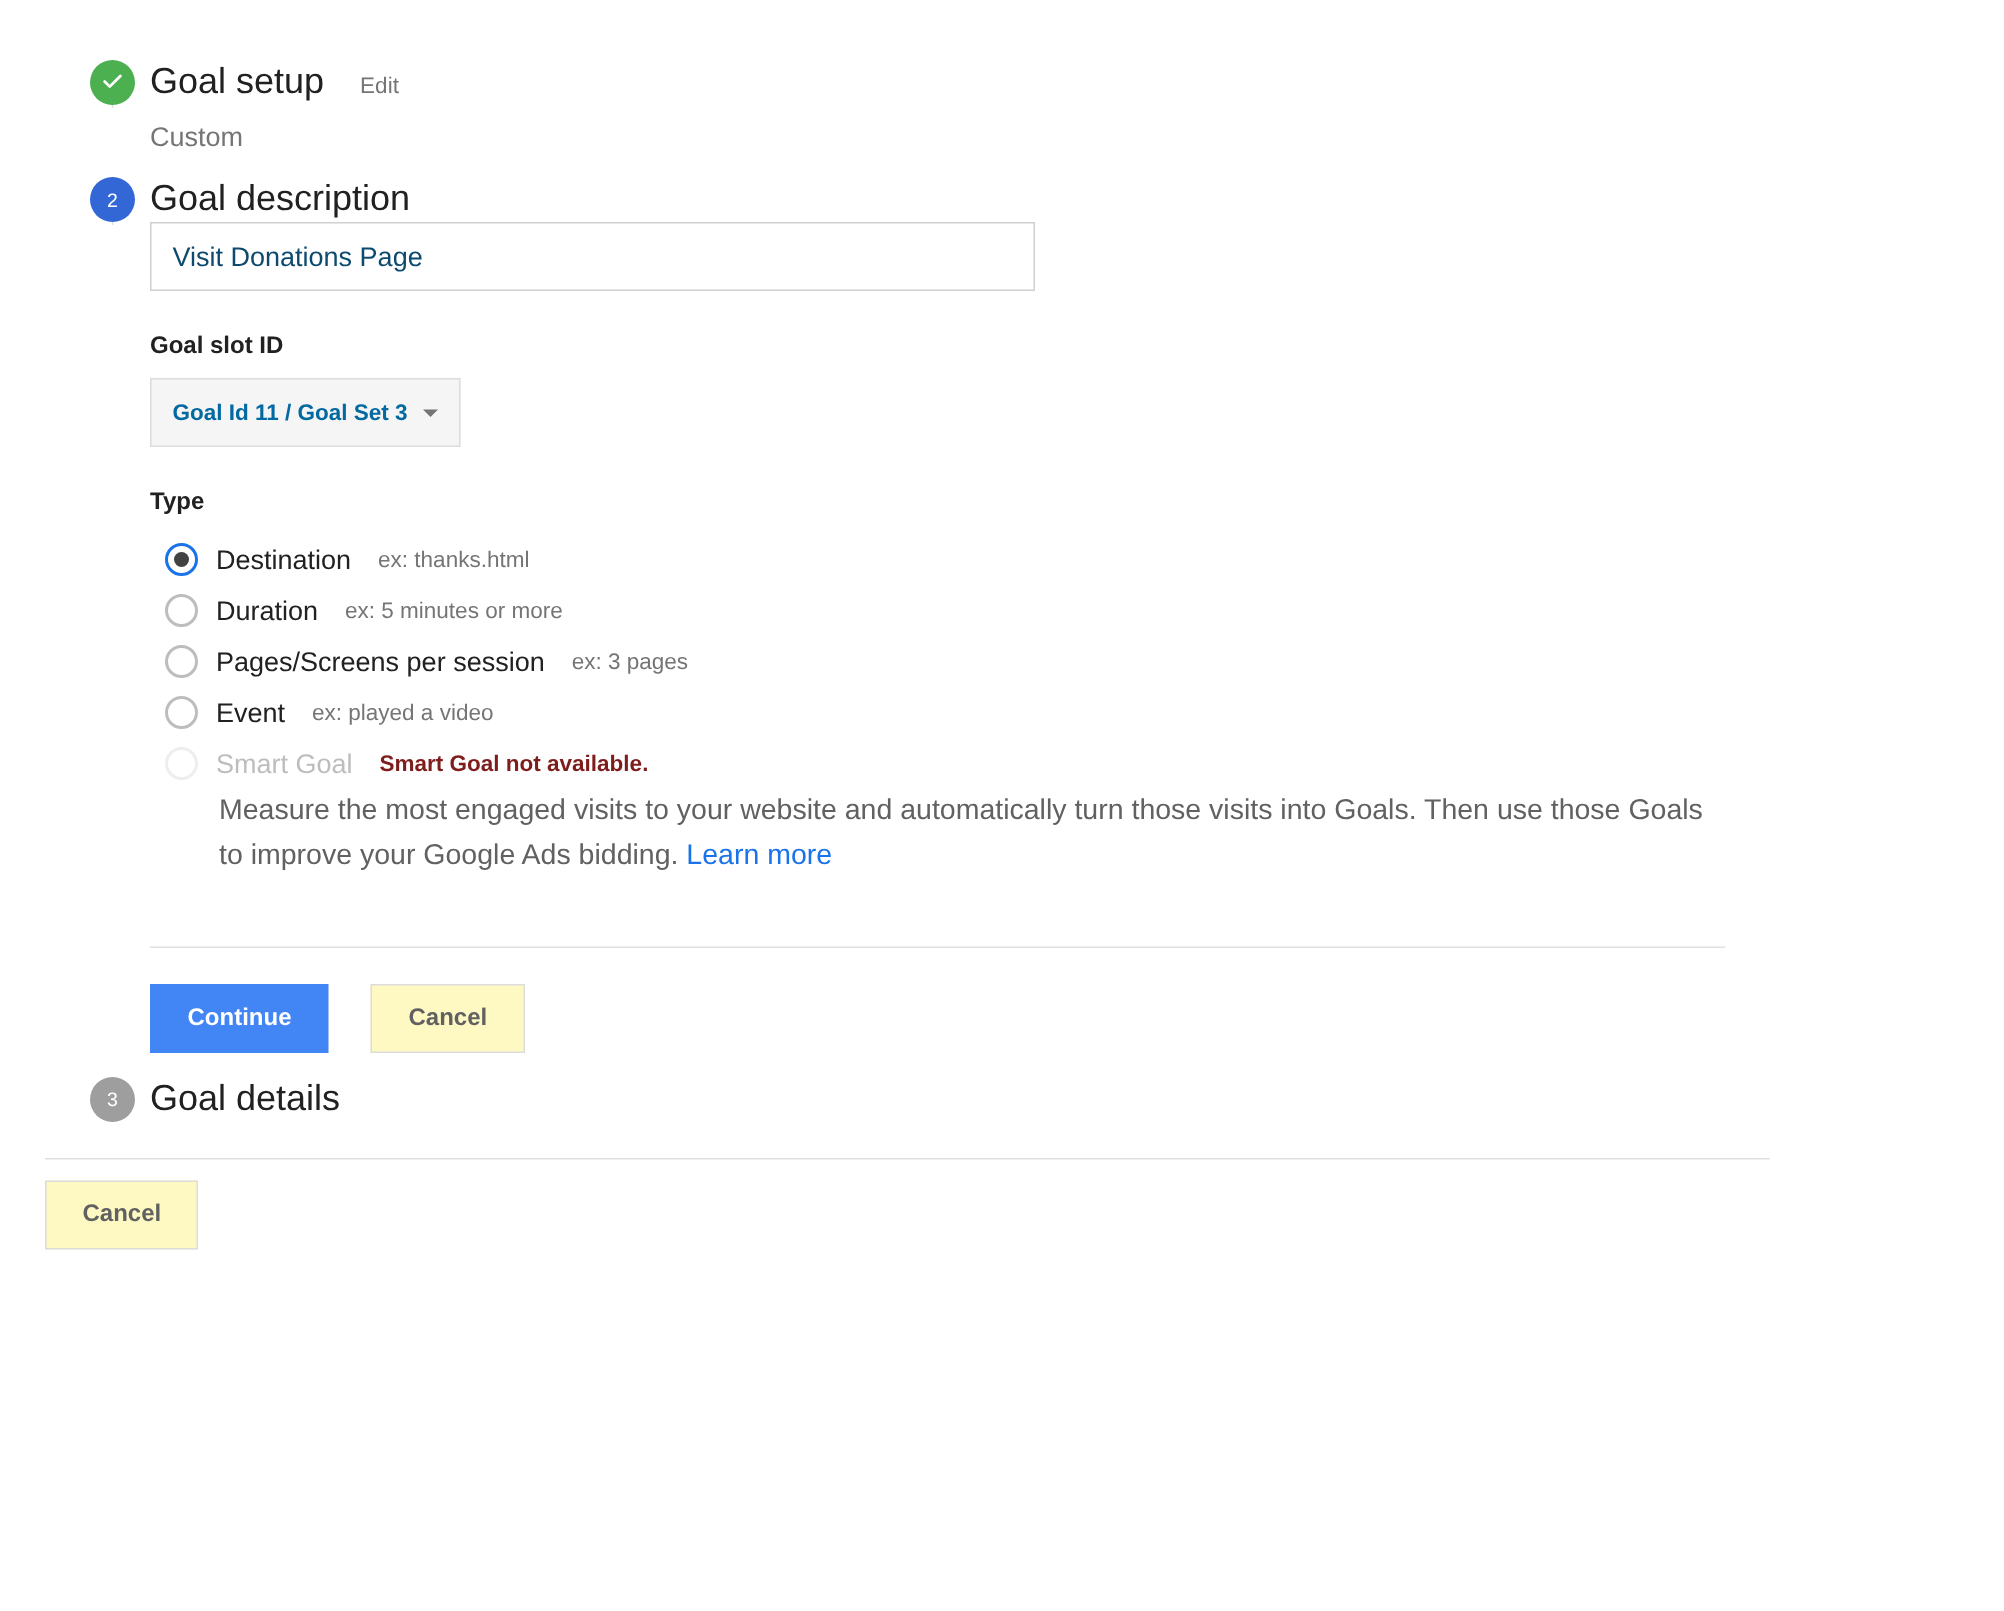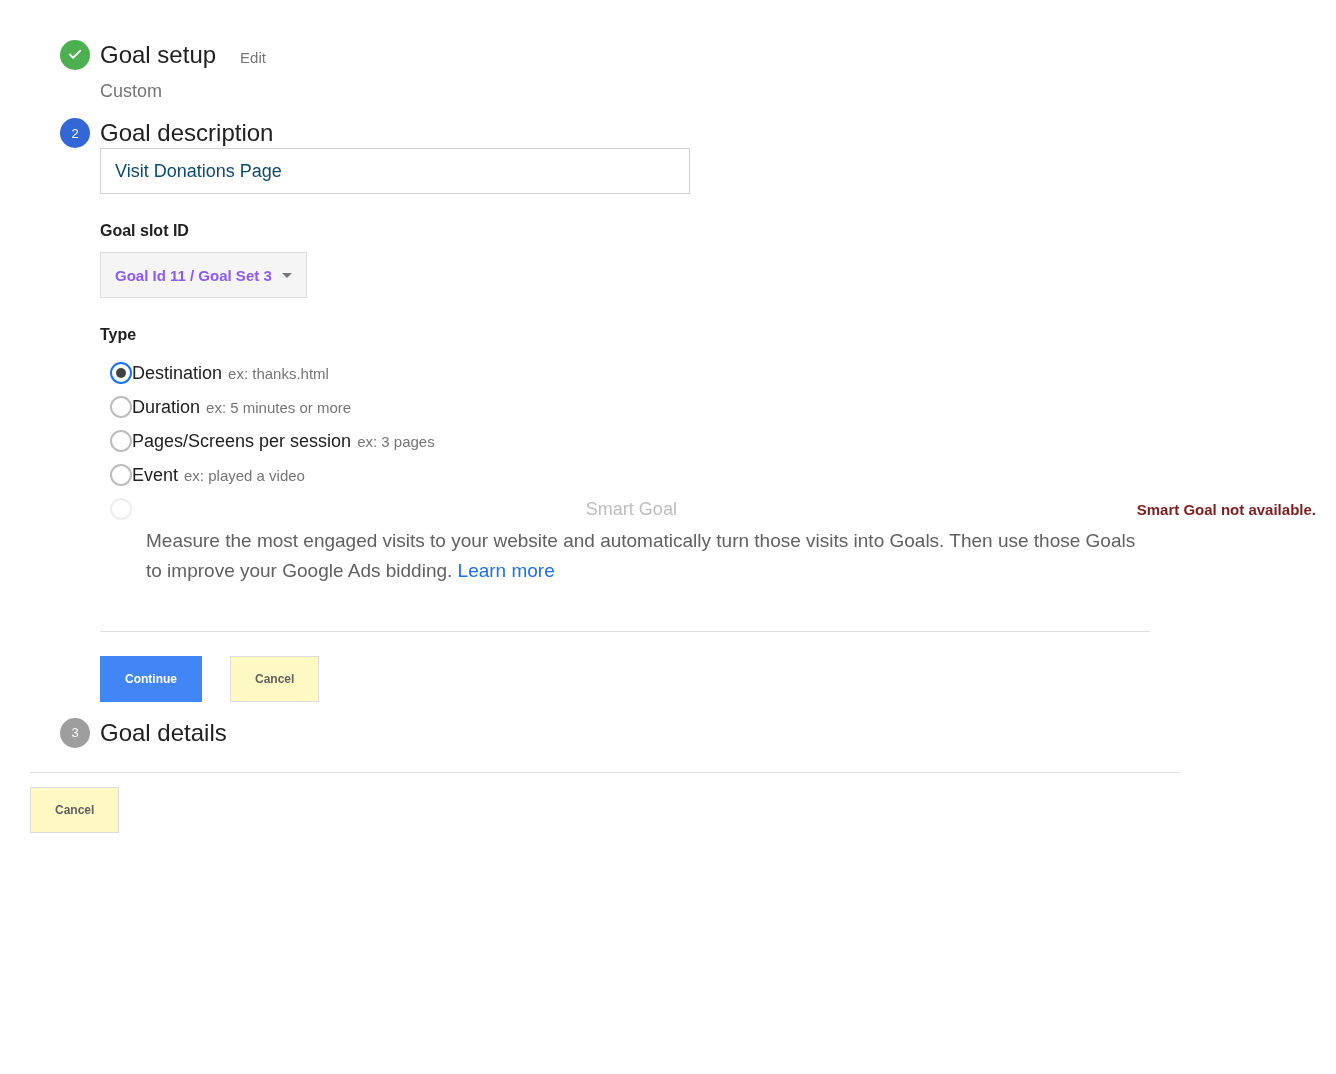--- a/index.html
+++ b/index.html
@@ -99,34 +99,35 @@
   .dropdown {
     display: inline-flex;
     align-items: center;
     gap: 10px;
     height: 46px;
     padding: 0 14px;
     background: #f5f5f5;
     border: 1px solid #dcdcdc;
     font-size: 15px;
     font-weight: 700;
-    color: #8b5cf6;
+    color: #0369a1;
     cursor: pointer;
   }
   .caret {
     width: 0; height: 0;
     border-left: 5px solid transparent;
     border-right: 5px solid transparent;
     border-top: 5px solid #757575;
   }
 
   .radio-group { margin-top: 4px; }
   .radio-row {
     display: flex;
     align-items: center;
+    gap: 12px;
     min-height: 30px;
     padding: 6px 0;
     cursor: pointer;
     margin-left: 10px;
   }
   .radio-outer {
     width: 22px; height: 22px;
     border: 2px solid #bdbdbd;
     border-radius: 50%;
     display: flex;
@@ -135,21 +136,21 @@
     flex-shrink: 0;
   }
   .radio-row.selected .radio-outer { border-color: #1a73e8; }
   .radio-inner {
     width: 10px; height: 10px;
     border-radius: 50%;
     background: #424242;
     display: none;
   }
   .radio-row.selected .radio-inner { display: block; }
-  .radio-row.disabled { cursor: default; justify-content: space-between; }
+  .radio-row.disabled { cursor: default; }
   .radio-row.disabled .radio-outer { border-color: #eeeeee; }
   .radio-label {
     font-size: 18px;
     color: #212121;
   }
   .radio-row.disabled .radio-label { color: #bdbdbd; }
   .radio-ex {
     font-size: 15px;
     color: #757575;
     margin-left: 6px;
@@ -169,21 +170,21 @@
     height: 1px;
     background: #e0e0e0;
     margin: 36px 0 24px 0;
     width: 1050px;
     max-width: 100%;
   }
   .button-row { display: flex; gap: 28px; }
   .btn {
     height: 46px;
     padding: 0 24px;
-    font-size: 12px;
+    font-size: 16px;
     font-weight: 700;
     border: 1px solid transparent;
     cursor: pointer;
     font-family: inherit;
   }
   .btn-primary {
     background: #4285f4;
     color: #fff;
   }
   .btn-secondary {

